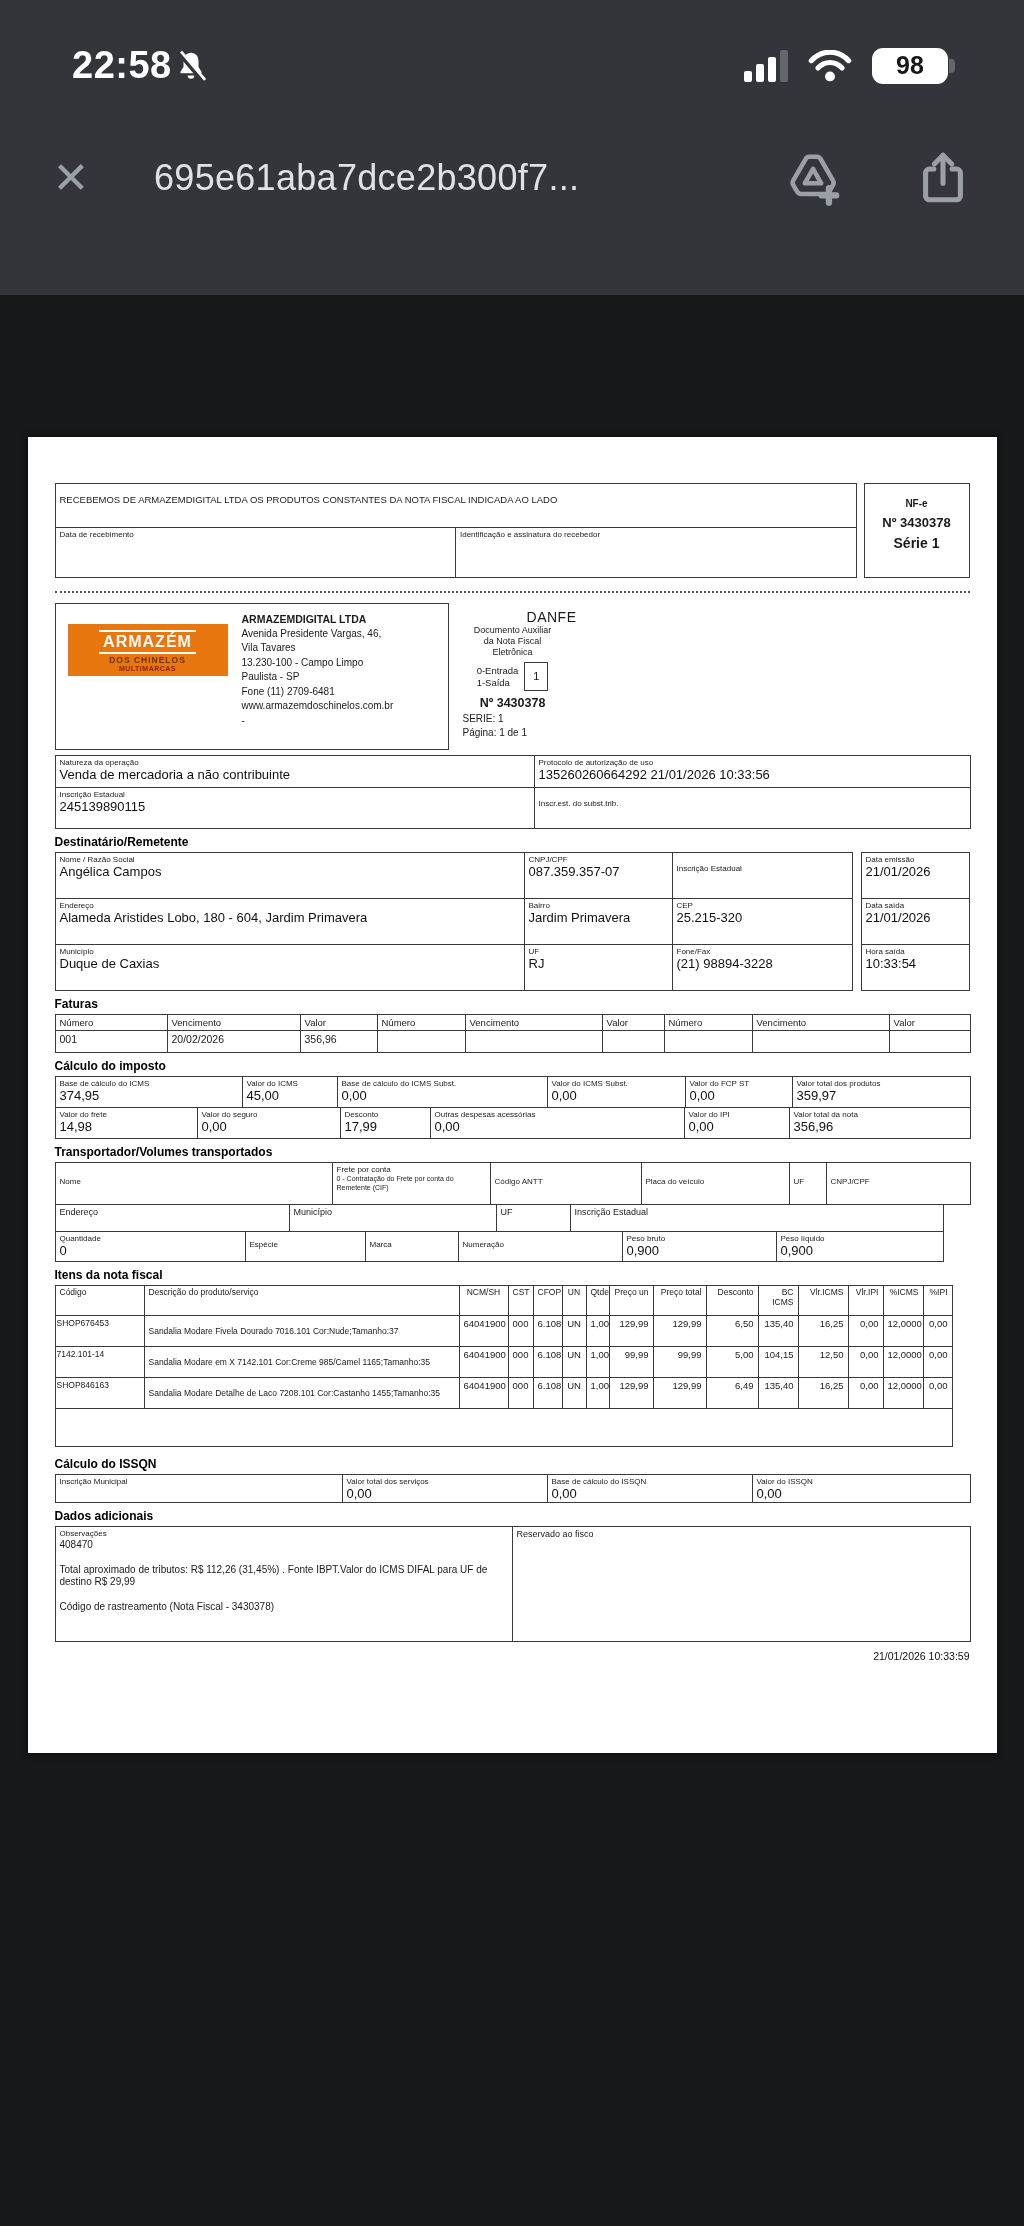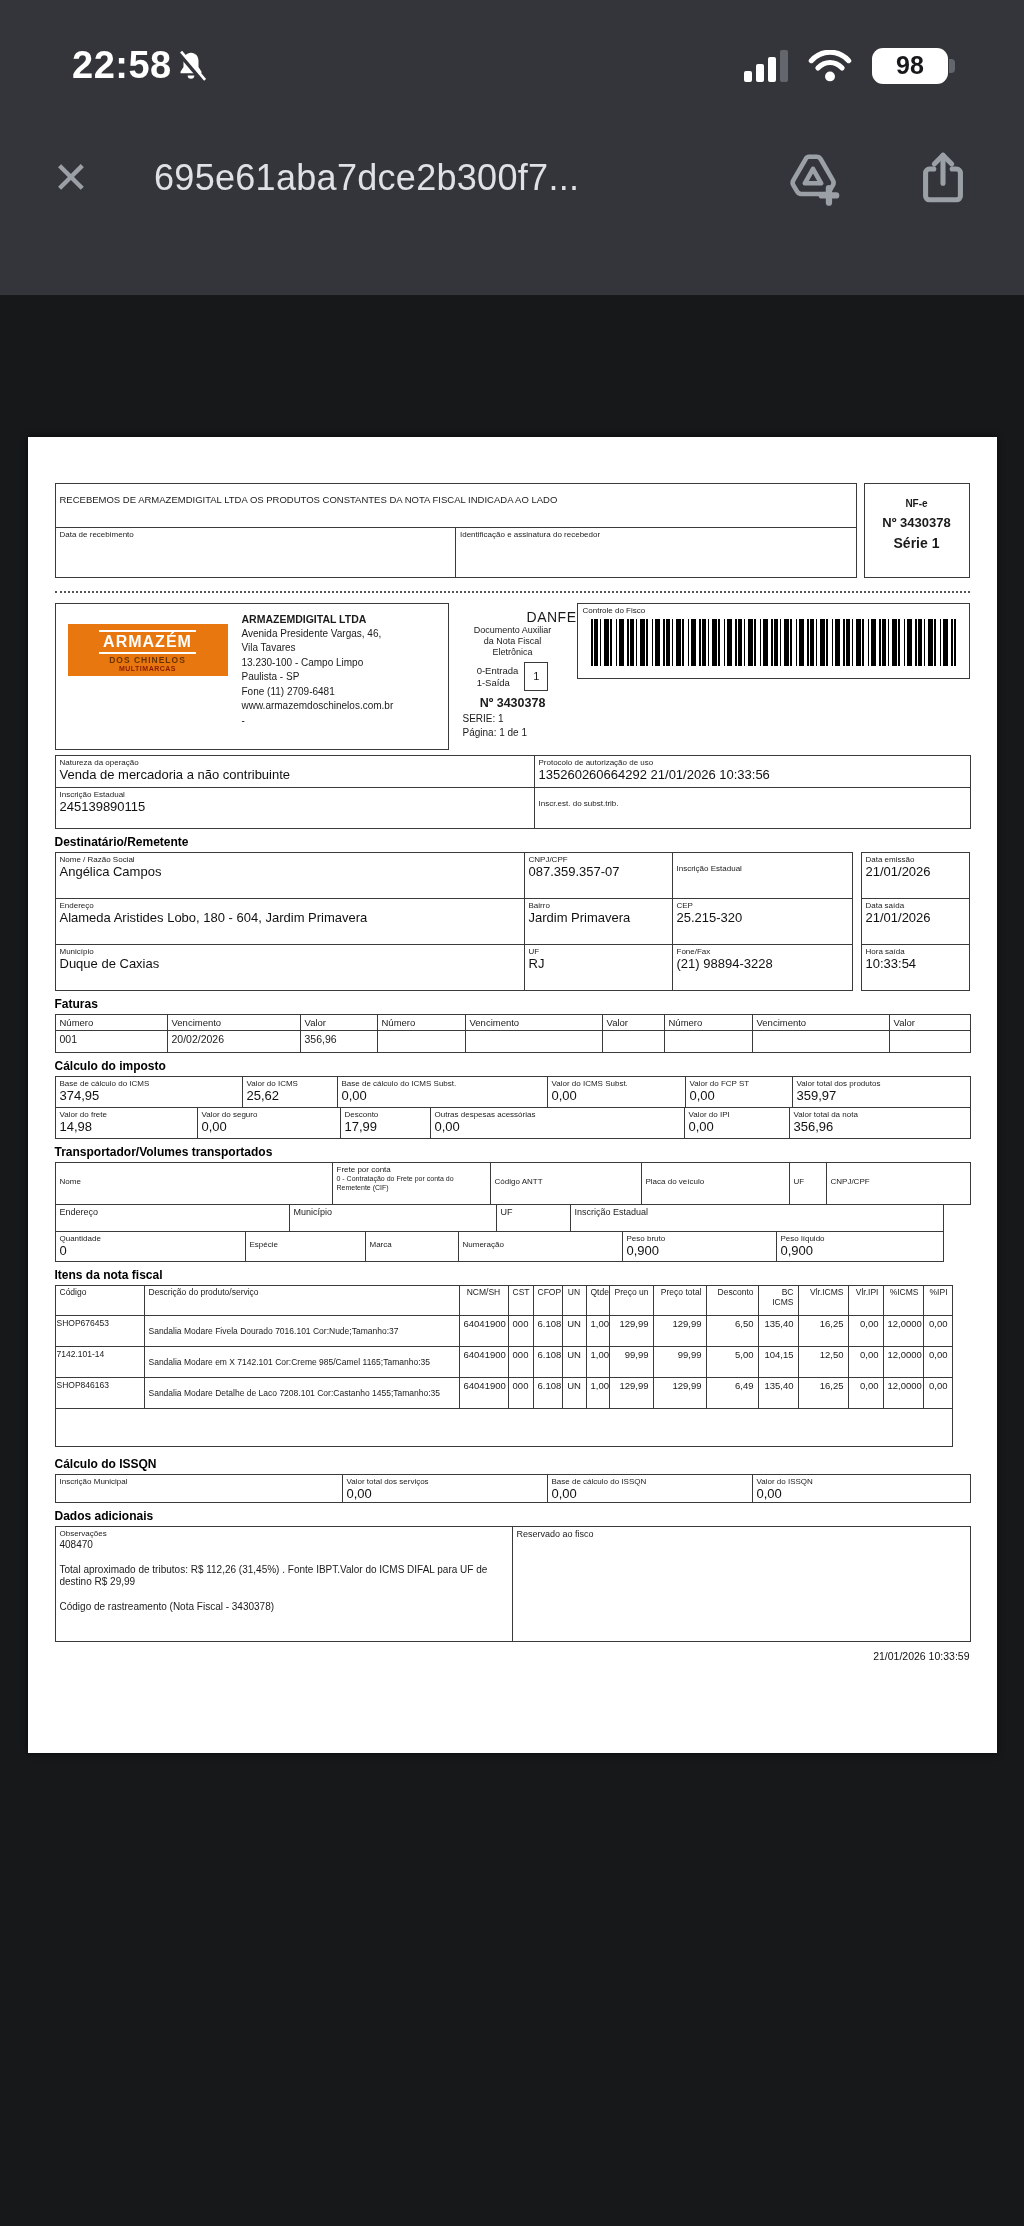--- a/index.html
+++ b/index.html
@@ -239,24 +239,20 @@
                 <div>1-Saída</div>
               </div>
               <div class="tipo-box">1</div>
             </div>
             <div class="num">Nº 3430378</div>
             <div class="ser">SERIE: 1</div>
             <div class="ser">Página: 1 de 1</div>
           </div>
 
           <div class="fisco-stack">
-            <div class="fisco-box fb1">
-              <span class="lab">Controle do Fisco</span>
-              <div class="barcode"></div>
-            </div>
           </div>
         </div>
 
         <table class="tbl natur">
           <tbody>
               <tr>
             <td style="width:479px">
                   <span class="lab">Natureza da operação</span>
                   <span class="val">Venda de mercadoria a não contribuinte</span>
                 </td>
@@ -385,21 +381,21 @@
         <div class="sec-h">Cálculo do imposto</div>
         <table class="tbl imp-tbl">
           <tbody>
               <tr>
             <td style="width:187px">
                   <span class="lab">Base de cálculo do ICMS</span>
                   <span class="val">374,95</span>
                 </td>
             <td style="width:95px">
                   <span class="lab">Valor do ICMS</span>
-                  <span class="val">25,62</span>
+                  <span class="val">45,00</span>
                 </td>
             <td style="width:210px">
                   <span class="lab">Base de cálculo do ICMS Subst.</span>
                   <span class="val">0,00</span>
                 </td>
             <td style="width:138px">
                   <span class="lab">Valor do ICMS Subst.</span>
                   <span class="val">0,00</span>
                 </td>
             <td style="width:107px">

